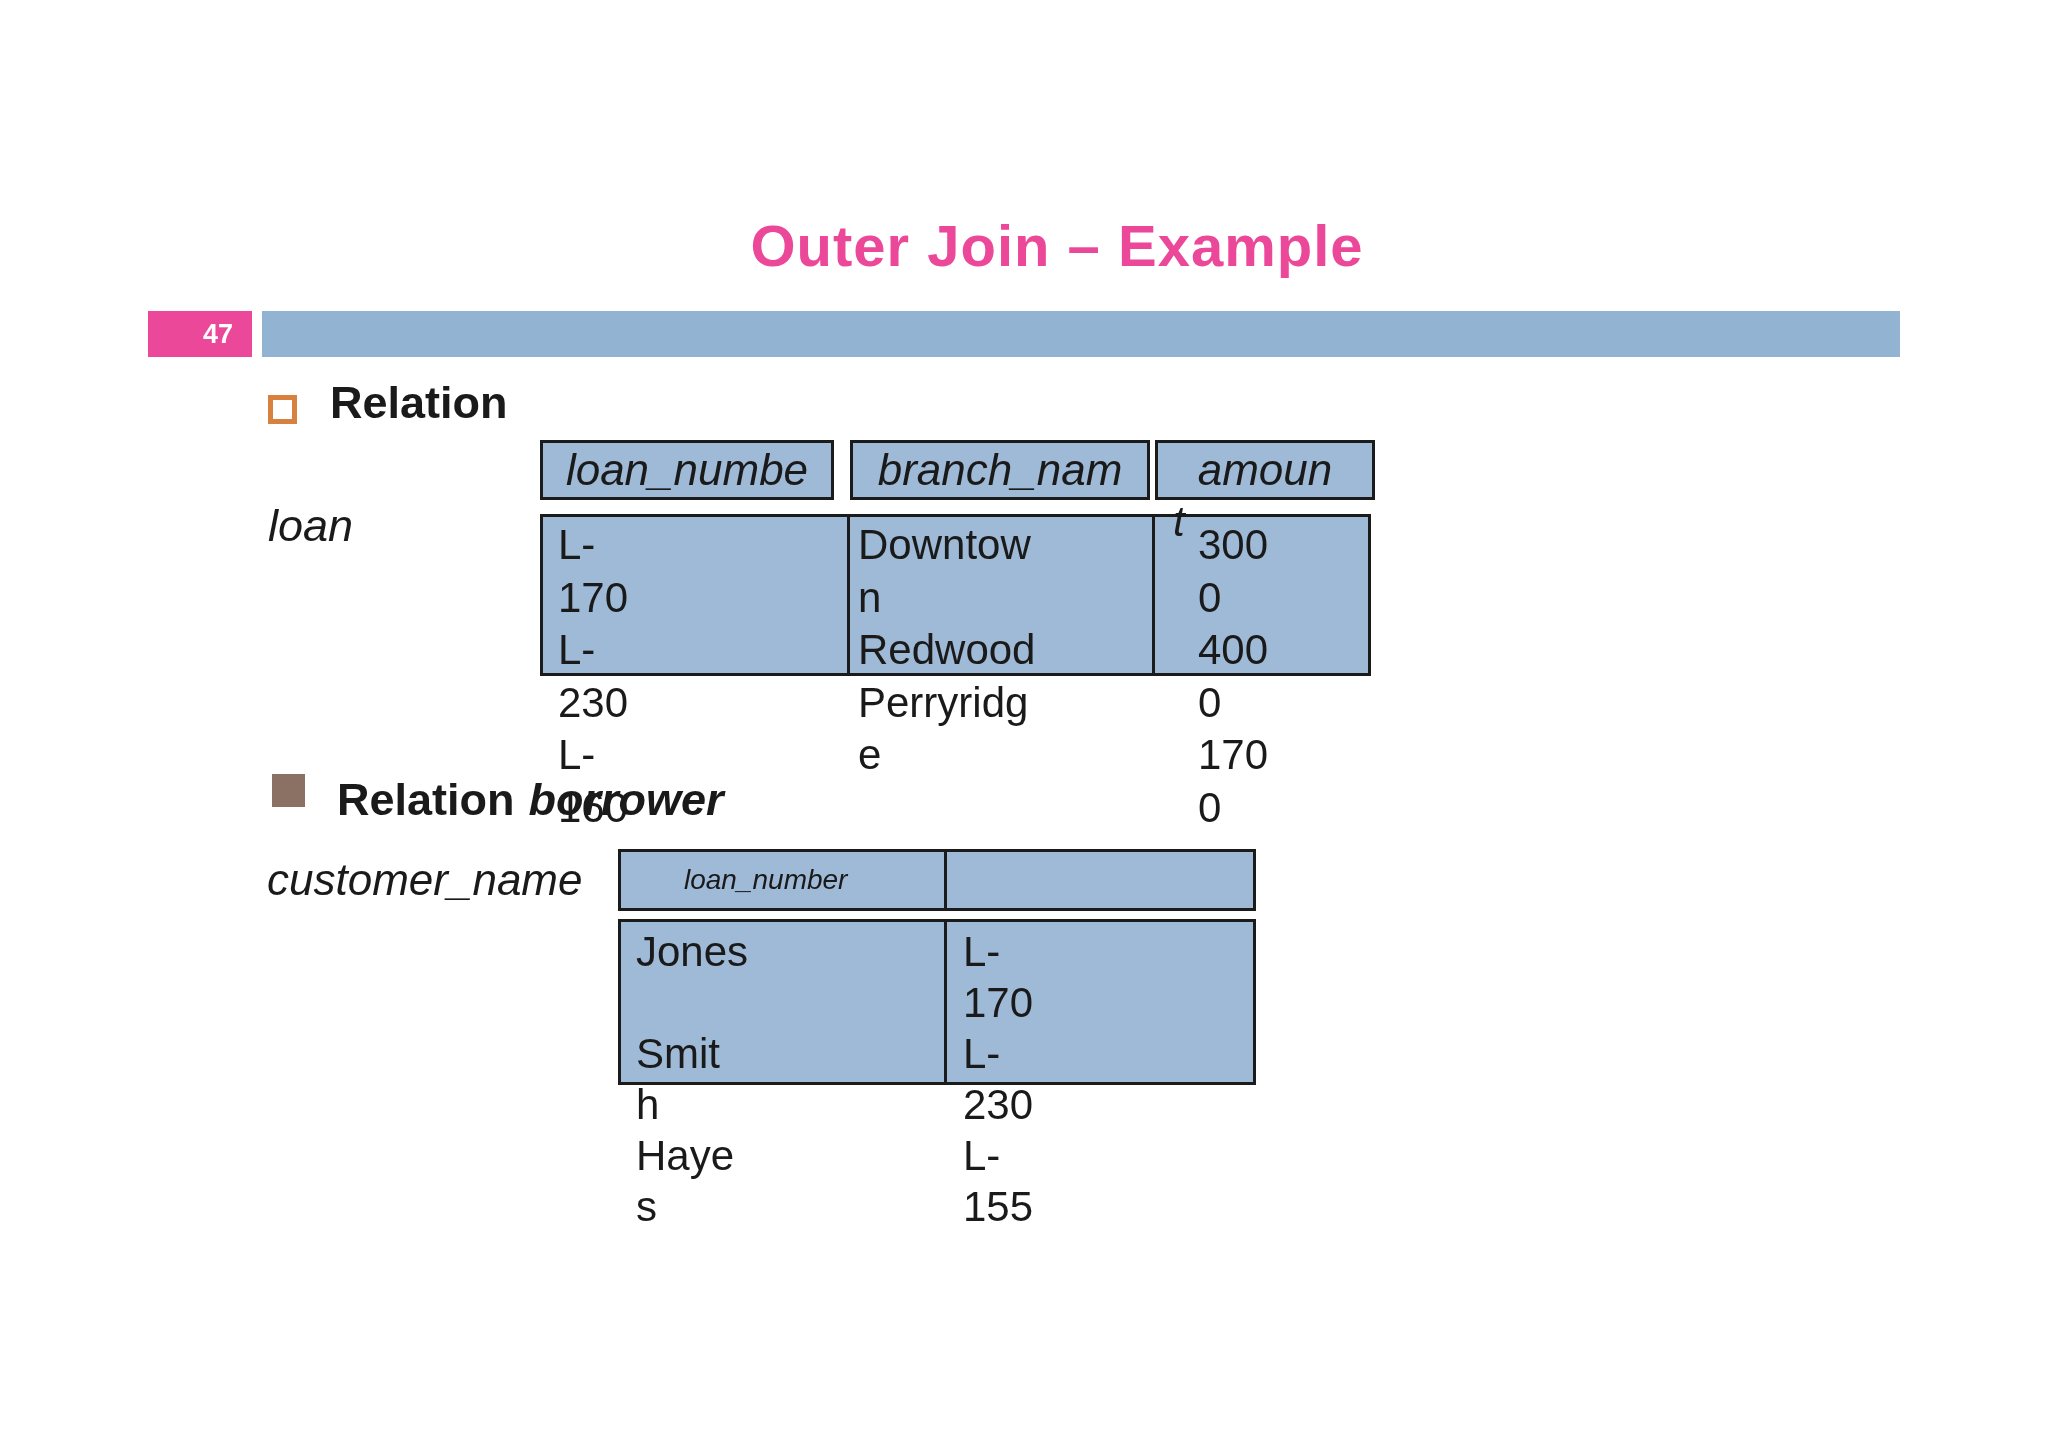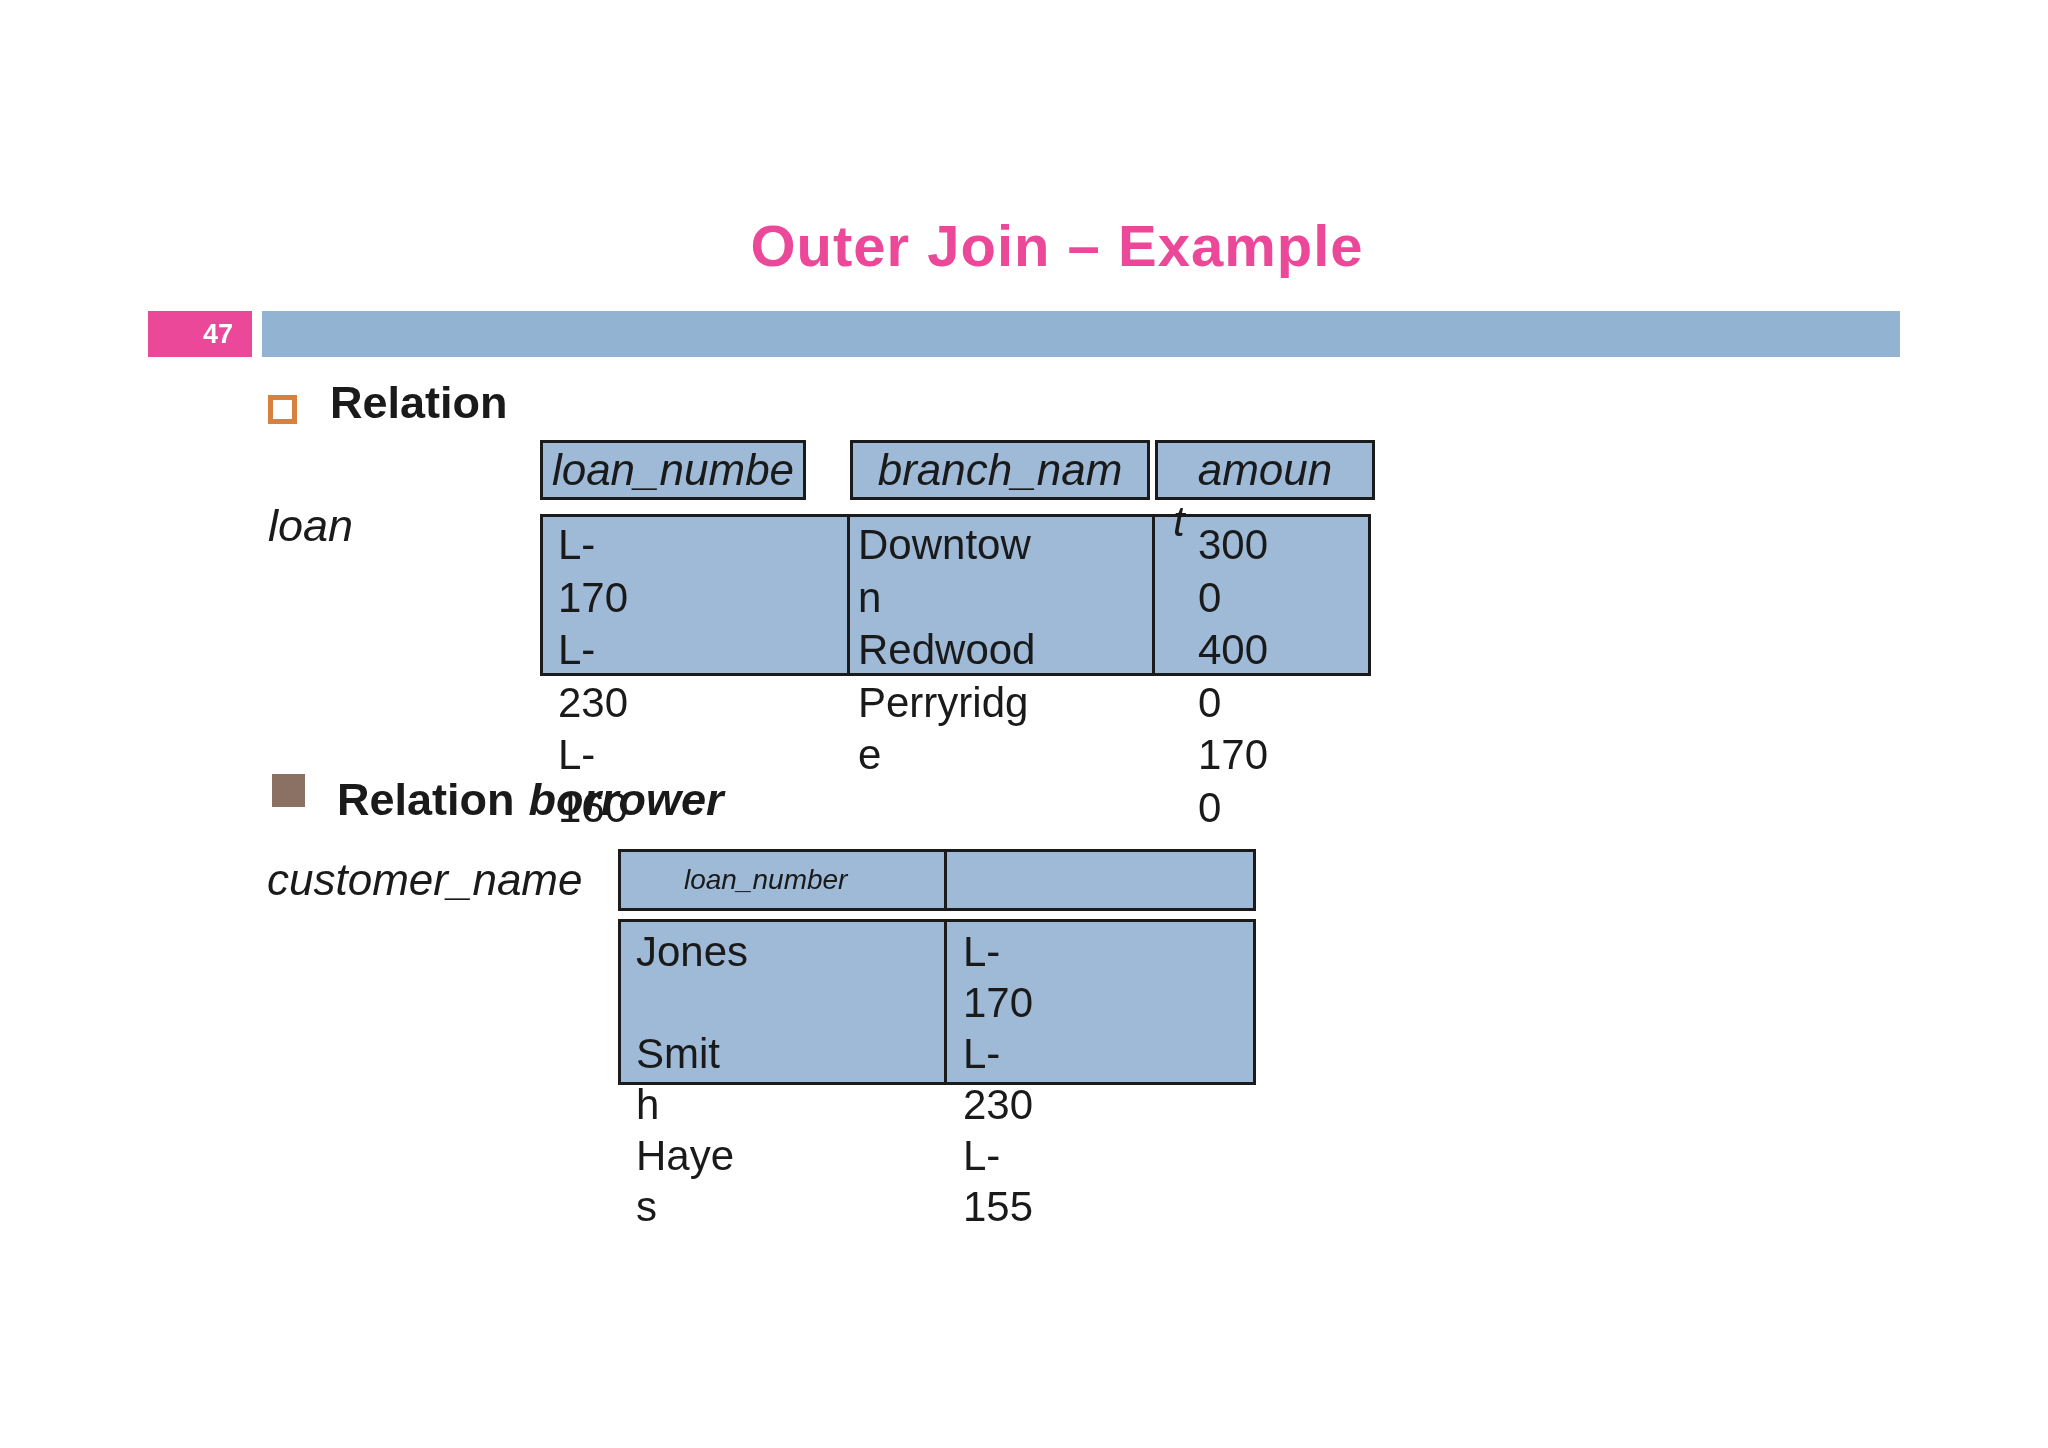--- a/index.html
+++ b/index.html
@@ -44,21 +44,21 @@
     border:3px solid #1b1b1b;
     box-sizing:border-box;
     z-index:1;
   }
   .hdr{
     display:flex;align-items:center;justify-content:center;
     font-style:italic;font-size:44px;
   }
   .vline{position:absolute;top:0;bottom:0;width:3px;background:#1b1b1b;}
   
-  #t1h1{left:540px;top:440px;width:266px;height:60px;}
+  #t1h1{left:540px;top:440px;width:294px;height:60px;}
   #t1h2{left:850px;top:440px;width:300px;height:60px;}
   #t1h3{left:1155px;top:440px;width:220px;height:60px;}
   #t1body{left:540px;top:514px;width:831px;height:162px;}
   #t1body .d1{left:304px;}
   #t1body .d2{left:609px;}
   #t1-overflow-t{left:1173px;top:496px;font-size:42px;font-style:italic;line-height:52px;z-index:3;}
   
   #t2hdr{left:618px;top:849px;width:638px;height:62px;}
   #t2hdr .d1{left:323px;}
   #t2hdr-label{left:684px;top:855px;font-size:28px;font-style:italic;line-height:50px;z-index:4;}

